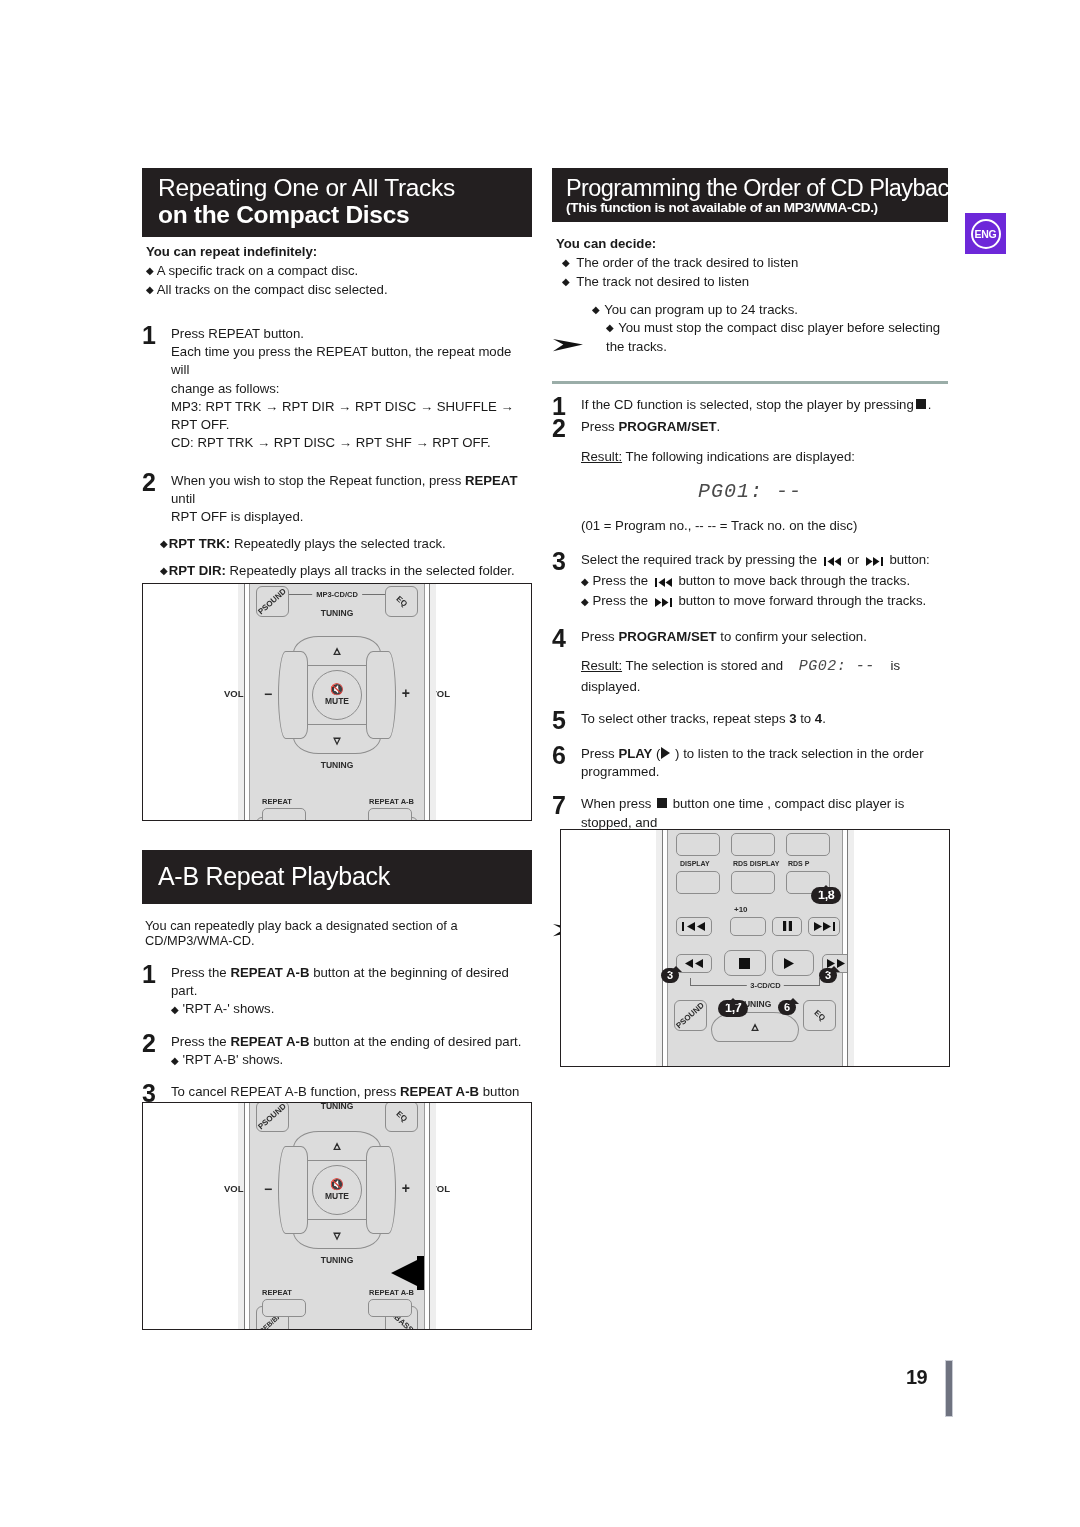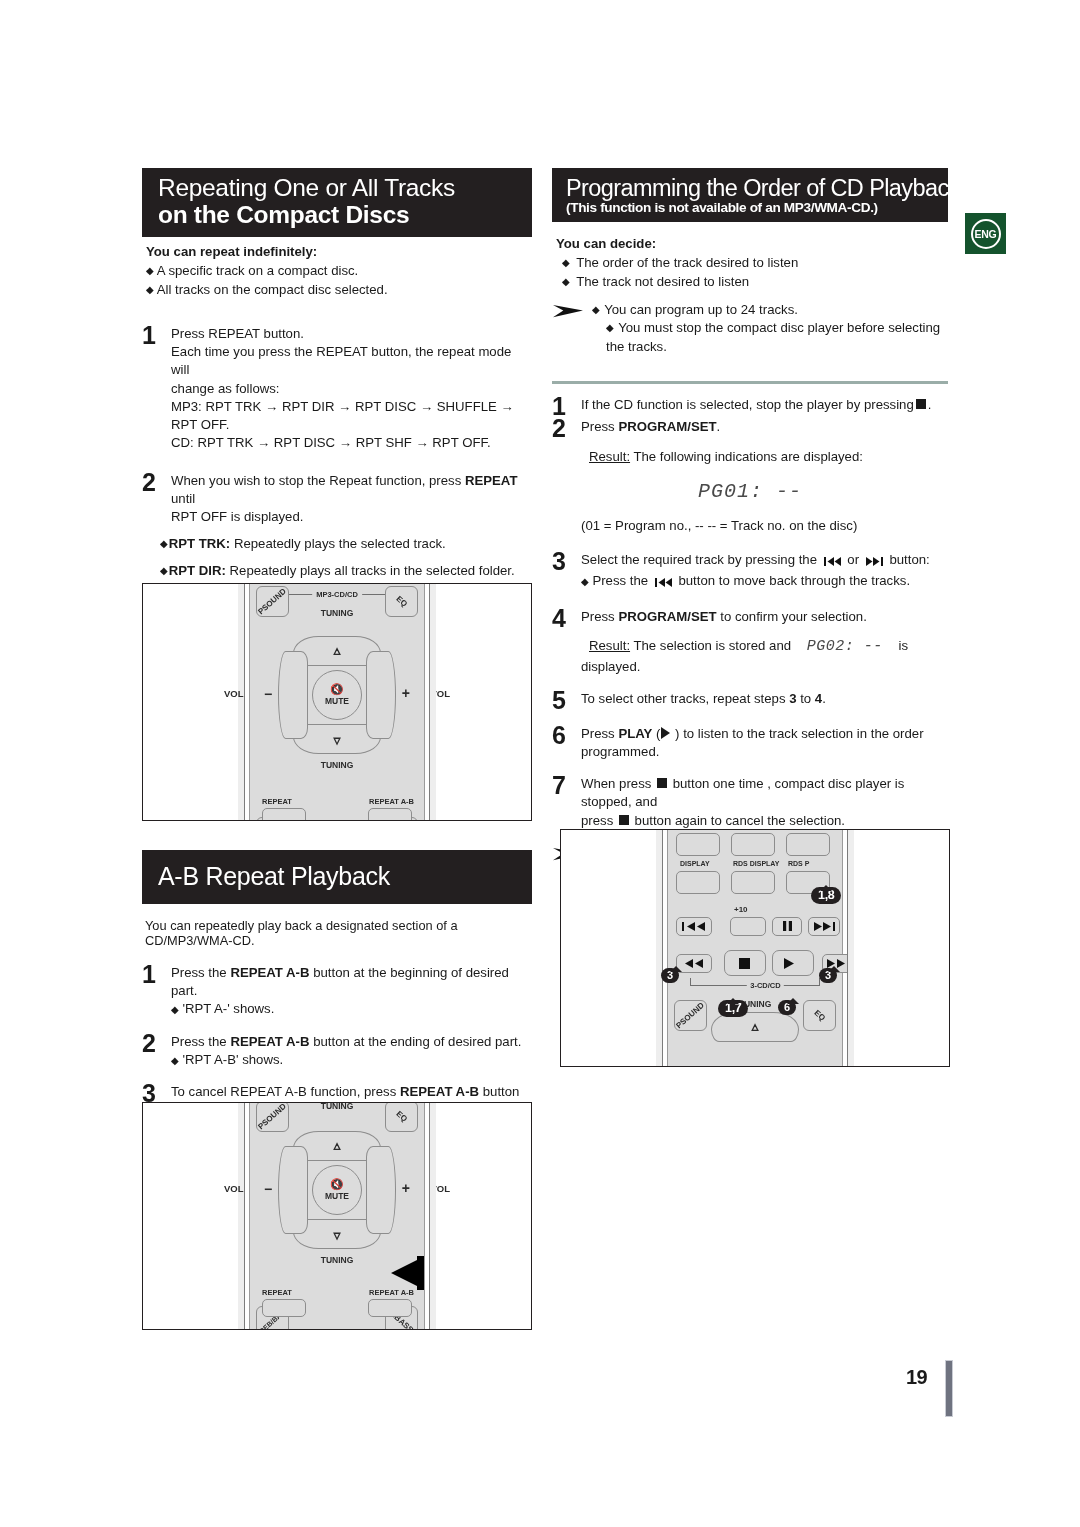--- a/index.html
+++ b/index.html
@@ -50,33 +50,33 @@
 
   .step { display:flex; margin-top:13px; }
   .step .n {
     font-weight:bold; font-size:25px; line-height:0.82;
     width:29px; flex:0 0 29px; letter-spacing:-1px;
   }
   .step .b { font-size:13.2px; line-height:1.38; flex:1; }
   .step.tight { margin-top:2px; }
   .sub-b { font-size:13.2px; line-height:1.38; margin-left:29px; }
   .res { margin-top:9px; }
-  .res u { text-decoration:underline;margin-left:8px; }
+  .res u { text-decoration:underline; }
 
   .monofx {
     font-family:"Liberation Mono", monospace;
     letter-spacing:1px; color:#4a4a4a; font-size:20px;
     font-style:italic; font-weight:300;
   }
   .mono-sm { font-size:15px; letter-spacing:0.5px; }
 
   .lcd { text-align:center; margin:14px 0 14px 0; }
 
   
-  .note { display:flex; margin-top:10px; }
+  .note { display:flex; margin-top:10px;align-items:flex-end; }
   .note .arrow { flex:0 0 40px; padding-top:3px; }
   .note .body { flex:1; font-size:13.2px; line-height:1.42; }
   .note .body.bold { font-weight:bold; font-size:13.4px; line-height:1.45; }
   .note .body .d { font-size:10px; vertical-align:1px; margin-right:1px;}
 
   .note-big { display:flex; margin-top:16px; }
   .note-big .arrow { flex:0 0 36px; padding-top:5px; }
   .note-big .body { flex:1; font-size:17.5px; line-height:1.28; letter-spacing:-0.2px;}
 
   hr.rule {
@@ -87,21 +87,21 @@
   .sq { display:inline-block; width:10px; height:10px; background:#1a1a1a;
         vertical-align:0px; margin:0 2px; }
   .tri { display:inline-block; width:0;height:0;
         border-left:9px solid #1a1a1a; border-top:6px solid transparent;
         border-bottom:6px solid transparent; vertical-align:-1px; margin:0 1px;}
   .skipb, .skipf { display:inline-block; vertical-align:-2px; margin:0 3px; }
 
   
   .eng {
     position:absolute; left:965px; top:213px; width:41px; height:41px;
-    background:#14532d; display:flex; align-items:center; justify-content:center;
+    background:#6d28d9; display:flex; align-items:center; justify-content:center;
   }
   .eng .ring {
     width:30px;height:30px;border:2.2px solid #fff;border-radius:50%;
     display:flex;align-items:center;justify-content:center;
     color:#fff;font-size:10.5px;font-weight:bold;letter-spacing:-0.3px;
   }
 
   
   .pg { position:absolute; left:906px; top:1366px;
         font-size:20px; font-weight:bold; letter-spacing:-0.5px;}
@@ -442,20 +442,25 @@
               </svg></span><span> or </span><span class="skipf"><svg width="17" height="9" viewBox="0 0 17 9">
                 <path d="M0 0 L0 9 L6.5 4.5 Z" fill="#111"></path>
                 <path d="M7 0 L7 9 L13.5 4.5 Z" fill="#111"></path>
                 <rect x="15" y="0" width="2" height="9" fill="#111"></rect>
               </svg></span><span> button:</span></div>
         <div><span class="d" style="font-size:10px;">◆</span> <span>Press the </span><span class="skipb"><svg width="17" height="9" viewBox="0 0 17 9">
                 <rect x="0" y="0" width="2" height="9" fill="#111"></rect>
                 <path d="M10 0 L10 9 L3.5 4.5 Z" fill="#111"></path>
                 <path d="M17 0 L17 9 L10.5 4.5 Z" fill="#111"></path>
               </svg></span><span> button to move back through the tracks.</span></div>
+        <div><span class="d" style="font-size:10px;">◆</span> <span>Press the </span><span class="skipf"><svg width="17" height="9" viewBox="0 0 17 9">
+                <path d="M0 0 L0 9 L6.5 4.5 Z" fill="#111"></path>
+                <path d="M7 0 L7 9 L13.5 4.5 Z" fill="#111"></path>
+                <rect x="15" y="0" width="2" height="9" fill="#111"></rect>
+              </svg></span><span> button to move forward through the tracks.</span></div>
       </div>
     </div>
 
     <div class="step" style="margin-top:16px;">
       <div class="n">4</div>
       <div class="b">Press <b>PROGRAM/SET</b><span> to confirm your selection.</span></div>
     </div>
     <div class="sub-b res">
       <u>Result:</u>
       <span>The selection is stored and</span>

